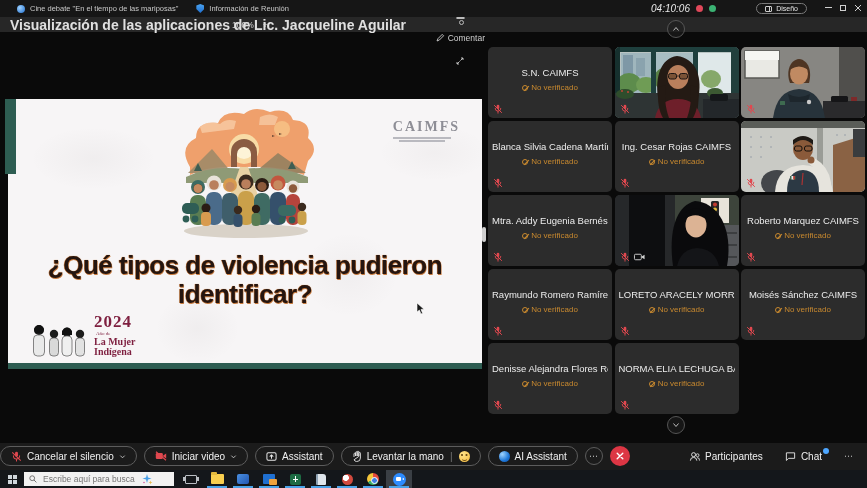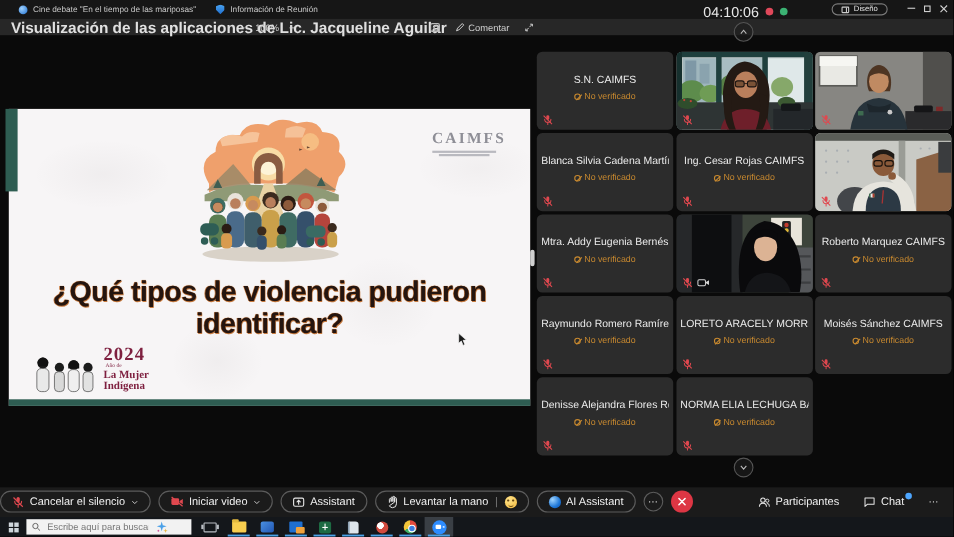--- a/index.html
+++ b/index.html
@@ -7,39 +7,39 @@
   #screen{position:relative;width:867px;height:488px;background:#0a0a0a;overflow:hidden;
     font-family:"Liberation Sans",sans-serif;color:#ddd;}
 
   
   #bar1{position:absolute;left:0;top:0;width:867px;height:17px;background:#161616;display:flex;align-items:center;}
   #bar1 .tabtxt{font-size:7.5px;color:#c9c9c9;white-space:nowrap;}
   .meet-ico{width:8px;height:8px;border-radius:50%;background:radial-gradient(circle at 35% 35%,#9fd2ff,#1f6fd0);margin:0 5px 0 17px;flex:0 0 auto;}
   .shield-ico{width:8px;height:9px;margin:0 5px 0 18px;background:linear-gradient(#4aa3f0,#1f6fd0);
     clip-path:polygon(50% 0,100% 18%,100% 55%,50% 100%,0 55%,0 18%);flex:0 0 auto;}
   #clockbox{position:absolute;right:151px;top:3px;display:flex;align-items:center;gap:6px;}
-  #clock{font-size:13px;color:#e8e8e8;}
+  #clock{font-size:10px;color:#e8e8e8;font-style:italic;}
   .dot{width:7px;height:7px;border-radius:50%;}
   .dot-red{background:#e0485a;}
   .dot-green{background:#3bb273;}
   #design-btn{position:absolute;right:60px;top:3px;height:11px;padding:0 8px;border:1px solid #7a7a7a;border-radius:7px;
     display:flex;align-items:center;gap:4px;font-size:7px;color:#e5e5e5;background:transparent;}
   .design-glyph{width:7px;height:6px;border:1px solid #ccc;border-radius:1px;position:relative;}
   .design-glyph::after{content:"";position:absolute;left:2.5px;top:0;bottom:0;width:1px;background:#ccc;}
   .winctl{position:absolute;top:0;height:15px;width:14px;display:flex;align-items:center;justify-content:center;}
   #btn-min{right:32px;} #btn-max{right:17px;} #btn-close{right:2px;}
   #btn-min span{display:block;width:7px;height:1px;background:#cfcfcf;}
   #btn-max span{display:block;width:6px;height:6px;border:1px solid #cfcfcf;}
   #btn-close svg{display:block;}
 
   
   #bar2{position:absolute;left:0;top:17px;width:867px;height:15px;background:#272727;display:flex;align-items:center;}
   #bar2 .title{font-size:14px;color:#e0e0e0;margin-left:10px;white-space:nowrap;font-weight:bold;}
   #zoomer{position:absolute;left:218px;top:0;height:15px;display:flex;align-items:center;gap:9px;font-size:8.5px;color:#d5d5d5;}
-  #bar2 .rgroup{position:absolute;right:382px;top:0;height:15px;display:flex;align-items:center;gap:14px;color:#cfcfcf;}
+  #bar2 .rgroup{position:absolute;right:382px;top:0;height:15px;display:flex;align-items:center;gap:14px;color:#cfcfcf;flex-direction:column;}
   .cap-ico{width:9px;height:8px;border:1px solid #bbb;border-radius:2px;position:relative;}
   .cap-ico::after{content:"";position:absolute;left:2.5px;top:1.5px;width:3px;height:3px;border-radius:50%;border:1px solid #bbb;}
   .comentar{display:flex;align-items:center;gap:4px;font-size:8.5px;}
   .pen-ico{width:8px;height:8px;}
   .expand-ico{width:8px;height:8px;}
 
   
   #slide{position:absolute;left:8px;top:99px;width:474px;height:270px;background:#f7f5f6;
     background-image:radial-gradient(90px 45px at 18% 22%,rgba(60,50,50,.04),transparent 70%),
       radial-gradient(70px 60px at 72% 65%,rgba(60,50,50,.035),transparent 70%),

